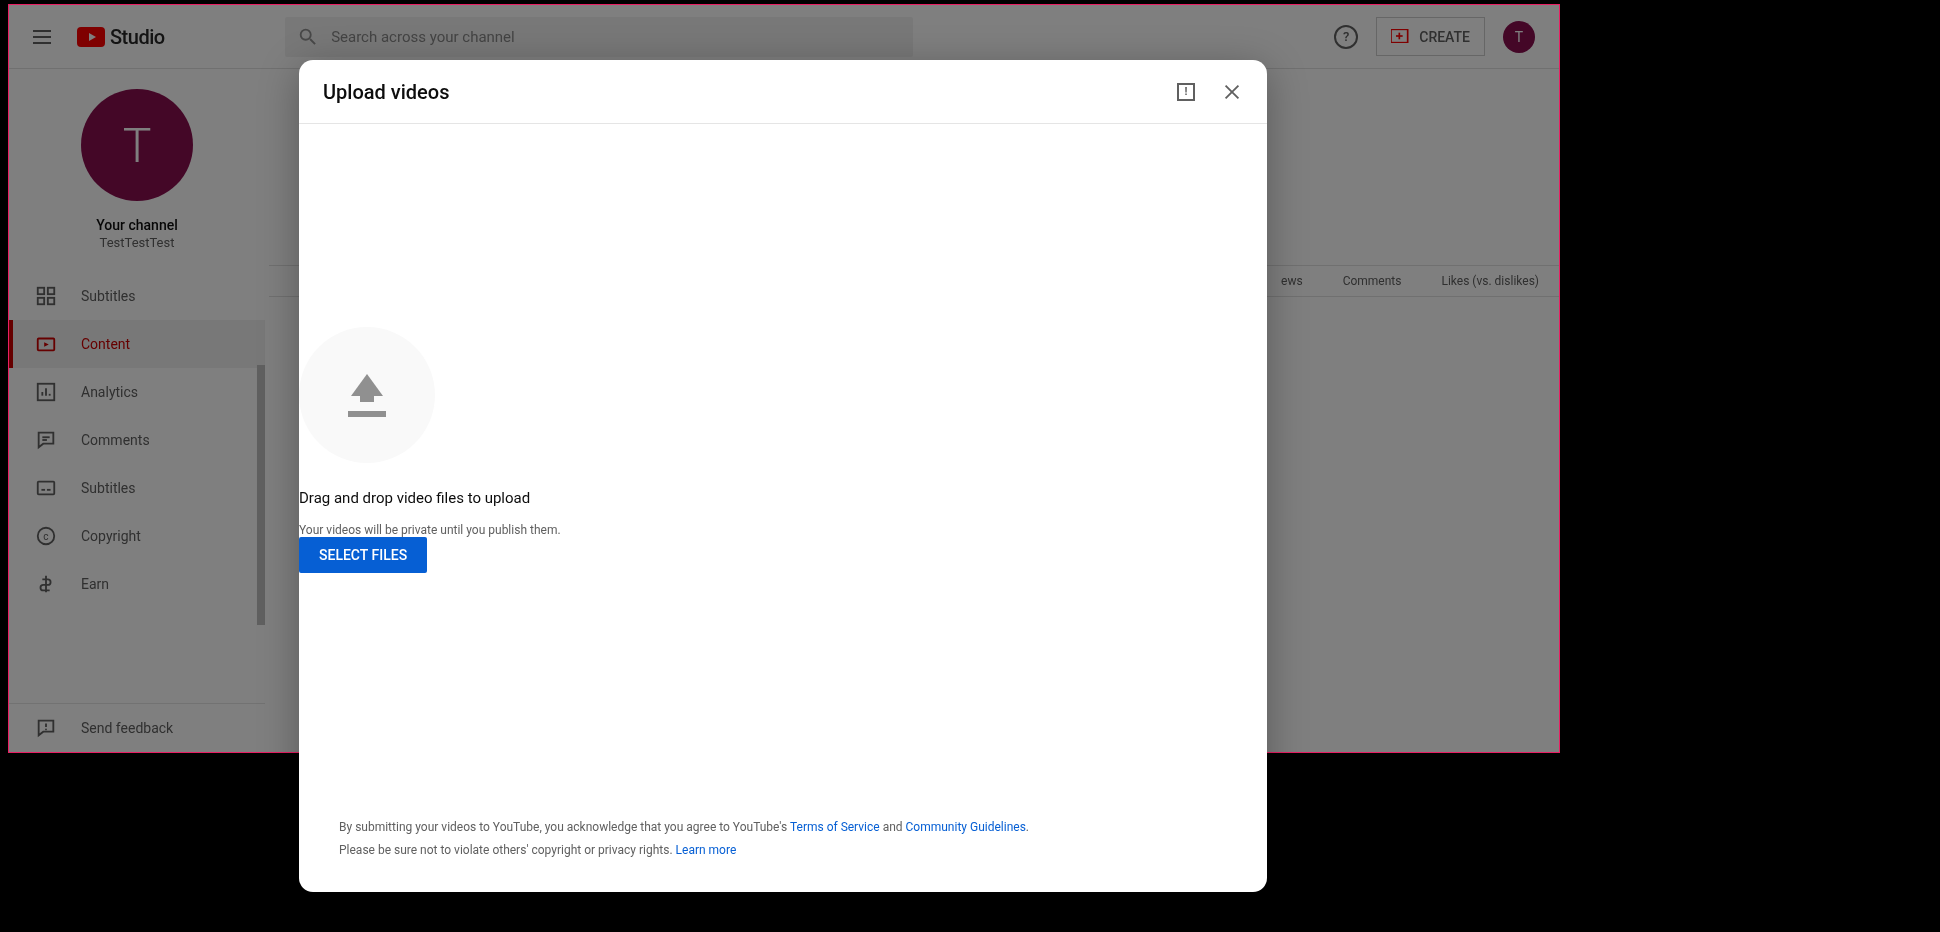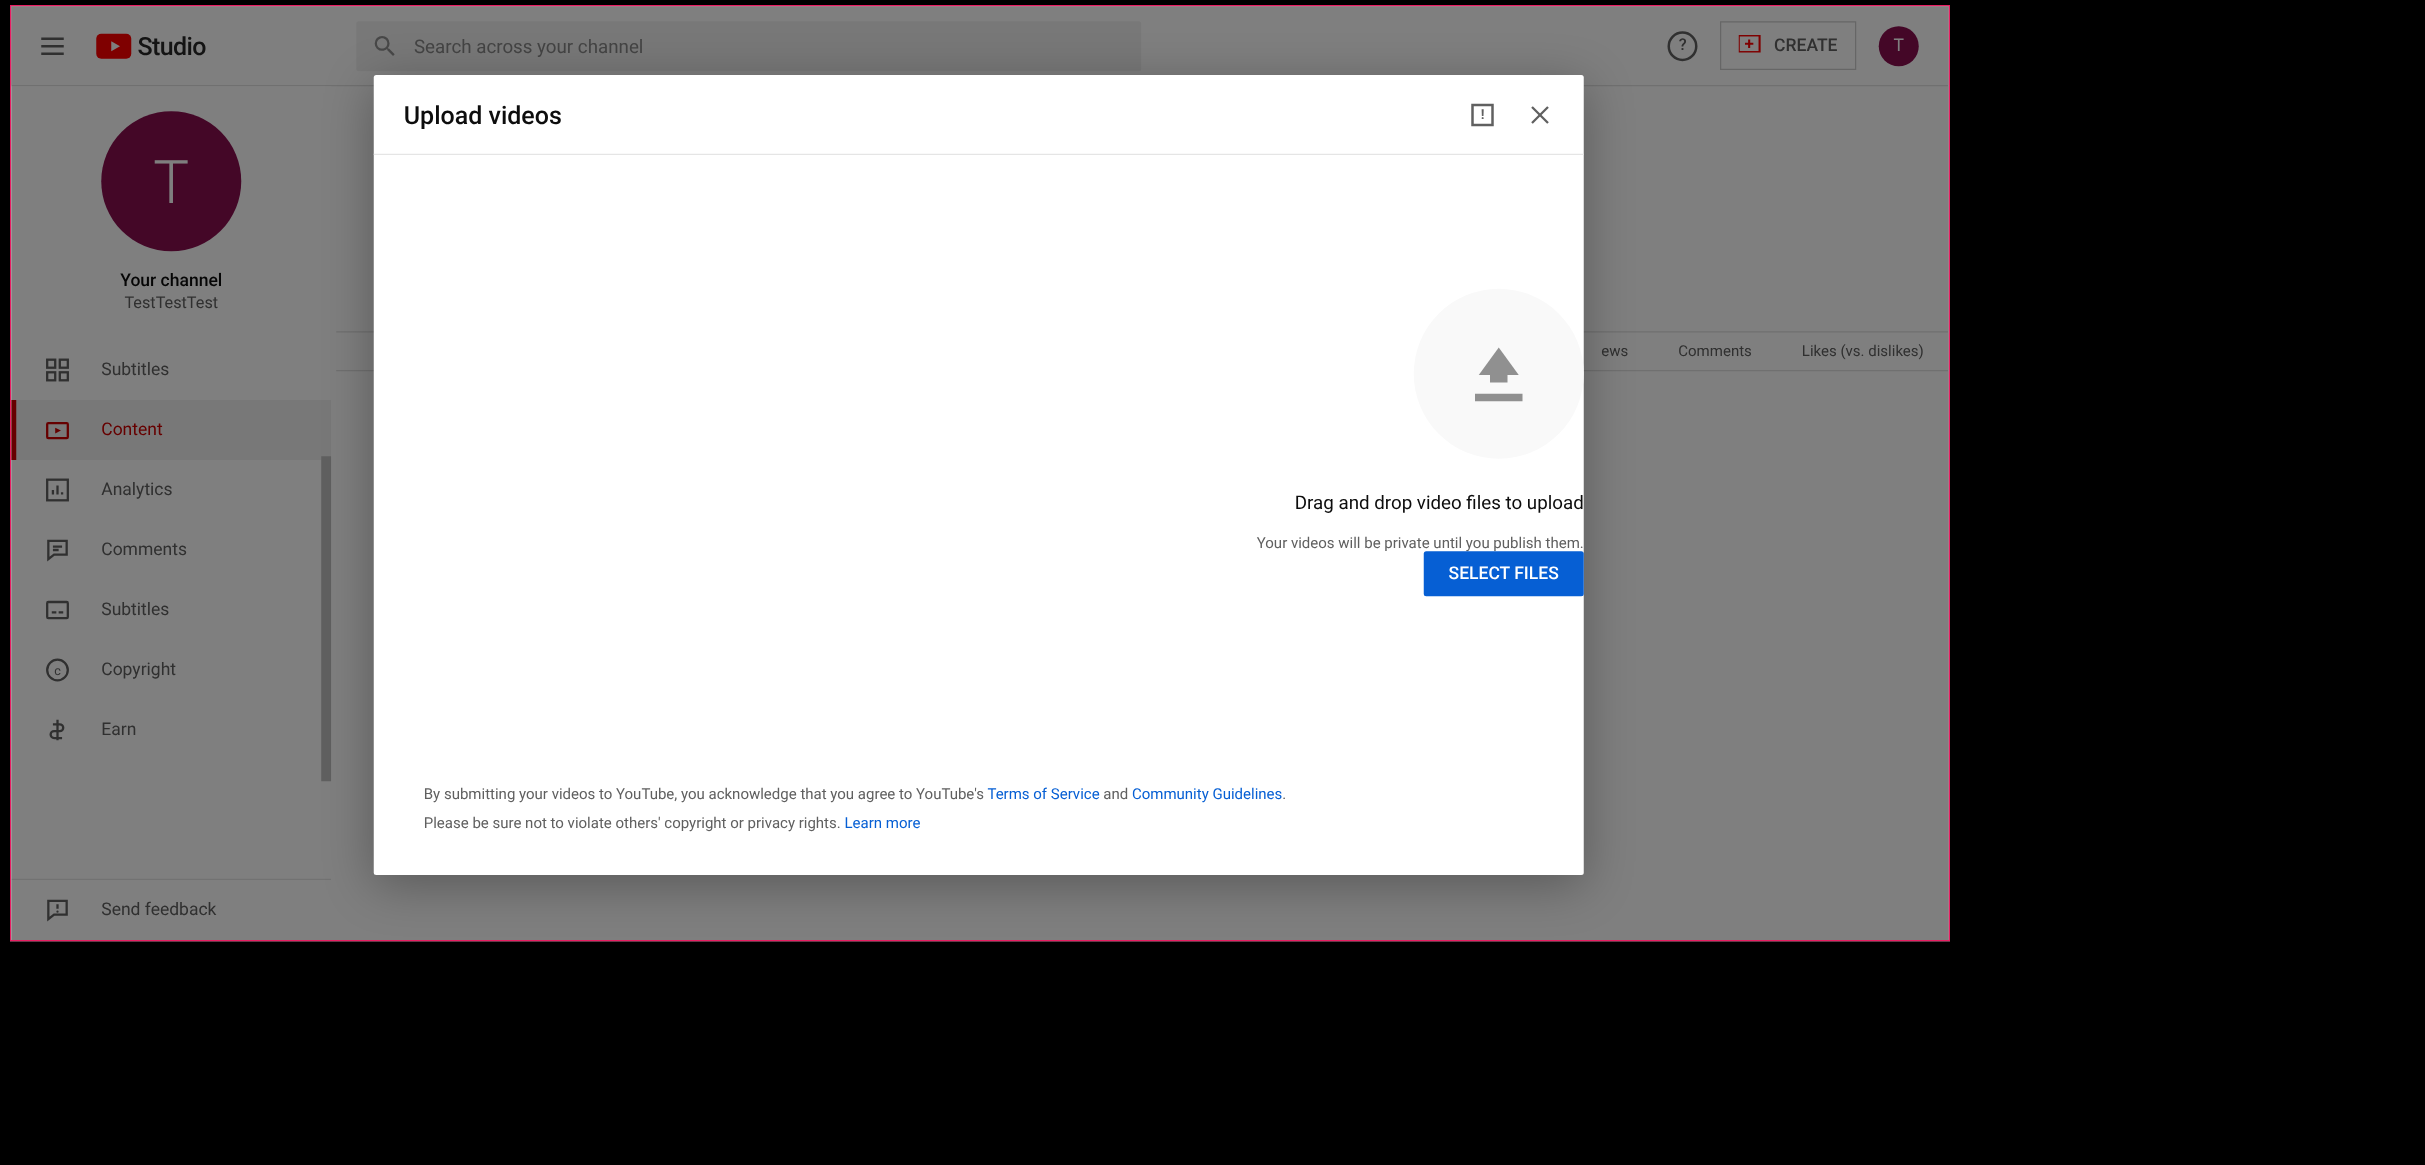--- a/index.html
+++ b/index.html
@@ -31,25 +31,25 @@
 .channel-label{font-size:14px;font-weight:500;color:#0d0d0d;margin-top:16px}
 .channel-name{font-size:13px;color:#606060;margin-top:2px}
 .nav{margin-top:6px}
 .nav-item{height:48px;display:flex;align-items:center;padding-left:26px;gap:24px;font-size:14px;color:#606060;cursor:pointer}
 .nav-item.active{color:#c00;background:#f1f1f1;border-left:4px solid #c00;padding-left:22px}
 .nav-item svg,.nav-item .nicon{width:22px;height:22px;fill:#606060}
 .nav-item.active svg{fill:#c00}
 .nav-bottom{position:absolute;bottom:0;width:100%;border-top:1px solid #e5e5e5}
 
 
-.modal{position:absolute;left:290px;top:55px;width:968px;height:640px;background:#fff;border-radius:2px;z-index:20;display:flex;flex-direction:column;box-shadow:0 8px 40px rgba(0,0,0,0.3)}
+.modal{position:absolute;left:290px;top:55px;width:968px;height:832px;background:#fff;border-radius:14px;z-index:20;display:flex;flex-direction:column;box-shadow:0 8px 40px rgba(0,0,0,0.3)}
 .modal-hdr{height:64px;border-bottom:1px solid #e5e5e5;display:flex;align-items:center;padding:0 24px}
 .modal-title{font-size:20px;font-weight:500;color:#0d0d0d}
 .modal-icons{margin-left:auto;display:flex;gap:24px;align-items:center}
-.modal-body{flex:1;display:flex;flex-direction:column;align-items:flex-end;justify-content:center;padding-bottom:40px}
+.modal-body{flex:1;display:flex;flex-direction:column;align-items:flex-start;justify-content:center;padding-bottom:40px}
 .upload-circle{width:136px;height:136px;border-radius:50%;background:#f9f9f9;display:flex;align-items:center;justify-content:center;margin-bottom:26px}
 .upload-arrow{display:flex;flex-direction:column;align-items:center;gap:6px}
 .arrow-head{width:0;height:0;border-left:16px solid transparent;border-right:16px solid transparent;border-bottom:22px solid #909090}
 .arrow-stem{width:14px;height:12px;background:#909090}
 .arrow-base{width:38px;height:6px;background:#909090;margin-top:3px}
 .drop-text{font-size:15px;color:#0d0d0d}
 .priv-text{font-size:12px;color:#606060;margin-top:16px}
 .select-btn{background:#065fd4;color:#fff;font-size:14px;font-weight:500;padding:10px 20px;border:none;cursor:pointer;border-radius:2px}
 .modal-footer{padding:0 40px 30px;text-align:left;font-size:12px;color:#606060;line-height:1.9}
 .modal-footer a{color:#065fd4;text-decoration:none}

